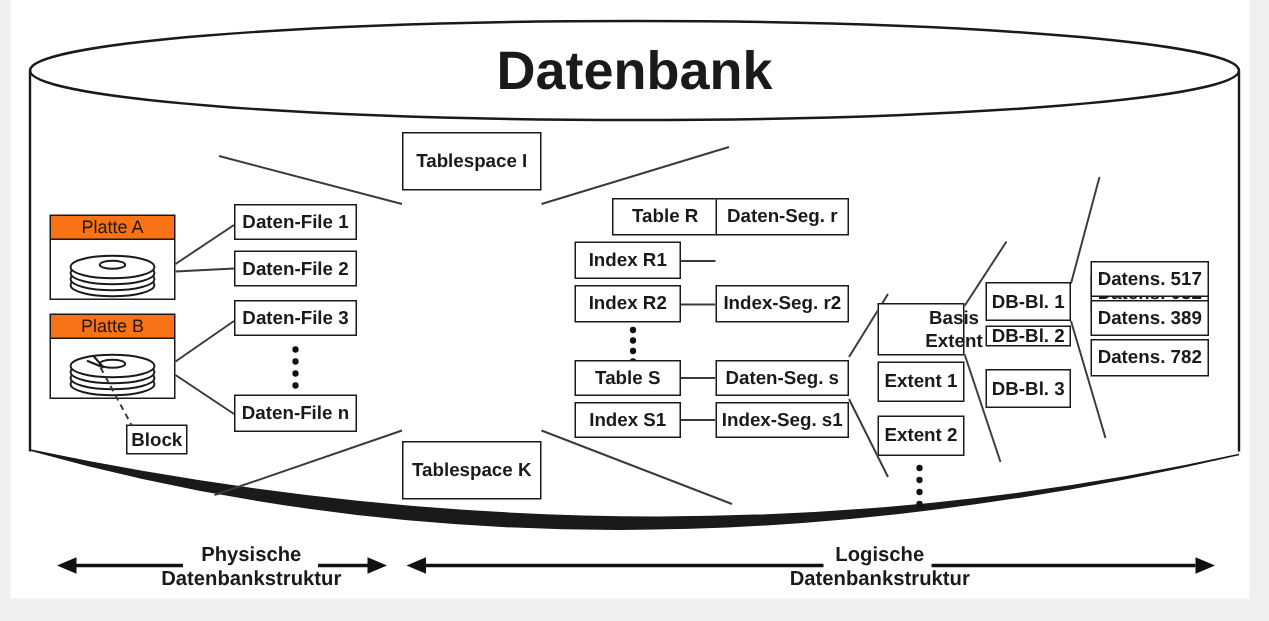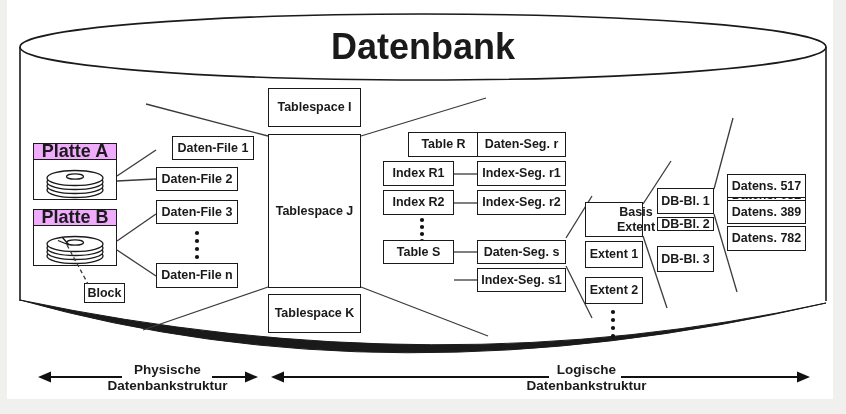--- a/index.html
+++ b/index.html
@@ -16,23 +16,23 @@
   #over{z-index:3;}
   .box{
     position:absolute;box-sizing:border-box;background:#fff;
     border:1.5px solid #1a1a1a;
     display:flex;align-items:center;justify-content:center;
     font-size:12.5px;font-weight:bold;line-height:13px;text-align:center;
     white-space:nowrap;
   }
   .platte{flex-direction:column;justify-content:flex-start;align-items:stretch;background:transparent;}
   .platte-header{
-    height:15px;border-bottom:1.5px solid #1a1a1a;background:#f0abfc;
+    height:15px;border-bottom:1.5px solid #1a1a1a;background:#f97316;
     display:flex;align-items:center;justify-content:center;
-    font-size:18px;font-weight:bold;
+    font-size:12px;font-weight:normal;
   }
   .two-line{white-space:normal;line-height:15px;padding-left:44px;}
   .title{
     position:absolute;display:flex;align-items:center;justify-content:center;
     font-size:36px;font-weight:bold;letter-spacing:0px;
   }
   .legend{
     position:absolute;text-align:center;font-size:13.5px;font-weight:bold;line-height:16px;
   }
 </style>
@@ -111,36 +111,35 @@
   </div>
 
   <div class="box platte" style="left:33px;top:143px;width:84px;height:57px;">
     <div class="platte-header">Platte A</div>
   </div>
   <div class="box platte" style="left:33px;top:209px;width:84px;height:57px;">
     <div class="platte-header">Platte B</div>
   </div>
   <div class="box" style="left:84px;top:283px;width:41px;height:20px;">Block</div>
 
-  <div class="box" style="left:172px;top:136px;width:82px;height:24px;">Daten-File 1</div>
+  <div class="box" style="left:156px;top:136px;width:82px;height:24px;">Daten-File 1</div>
   <div class="box" style="left:156px;top:167px;width:82px;height:24px;">Daten-File 2</div>
   <div class="box" style="left:156px;top:200px;width:82px;height:24px;">Daten-File 3</div>
   <div class="box" style="left:156px;top:263px;width:82px;height:25px;">Daten-File n</div>
 
   <div class="box" style="left:268px;top:88px;width:93px;height:39px;">Tablespace I</div>
-  <div class="box" style="left:268px;top:134px;width:93px;height:154px;">Tablespace J</div>
   <div class="box" style="left:268px;top:294px;width:93px;height:39px;">Tablespace K</div>
 
   <div class="box" style="left:383px;top:132px;width:71px;height:25px;margin-left:25px;">Table R</div>
   <div class="box" style="left:383px;top:161px;width:71px;height:25px;">Index R1</div>
   <div class="box" style="left:383px;top:190px;width:71px;height:25px;">Index R2</div>
   <div class="box" style="left:383px;top:240px;width:71px;height:24px;">Table S</div>
+  <div class="box" style="left:383px;top:268px;width:71px;height:24px;">Index S1</div>
 
   <div class="box" style="left:477px;top:132px;width:89px;height:25px;">Daten-Seg. r</div>
-  <div class="box" style="left:477px;top:161px;width:89px;height:25px;">Index-Seg. r1</div>
   <div class="box" style="left:477px;top:190px;width:89px;height:25px;">Index-Seg. r2</div>
   <div class="box" style="left:477px;top:240px;width:89px;height:24px;">Daten-Seg. s</div>
   <div class="box" style="left:477px;top:268px;width:89px;height:24px;">Index-Seg. s1</div>
 
   <div class="box two-line" style="left:585px;top:202px;width:58px;height:35px;">
     <span><span>Basis</span><br><span>Extent</span></span>
   </div>
   <div class="box" style="left:585px;top:241px;width:58px;height:27px;">Extent 1</div>
   <div class="box" style="left:585px;top:277px;width:58px;height:27px;">Extent 2</div>
 

